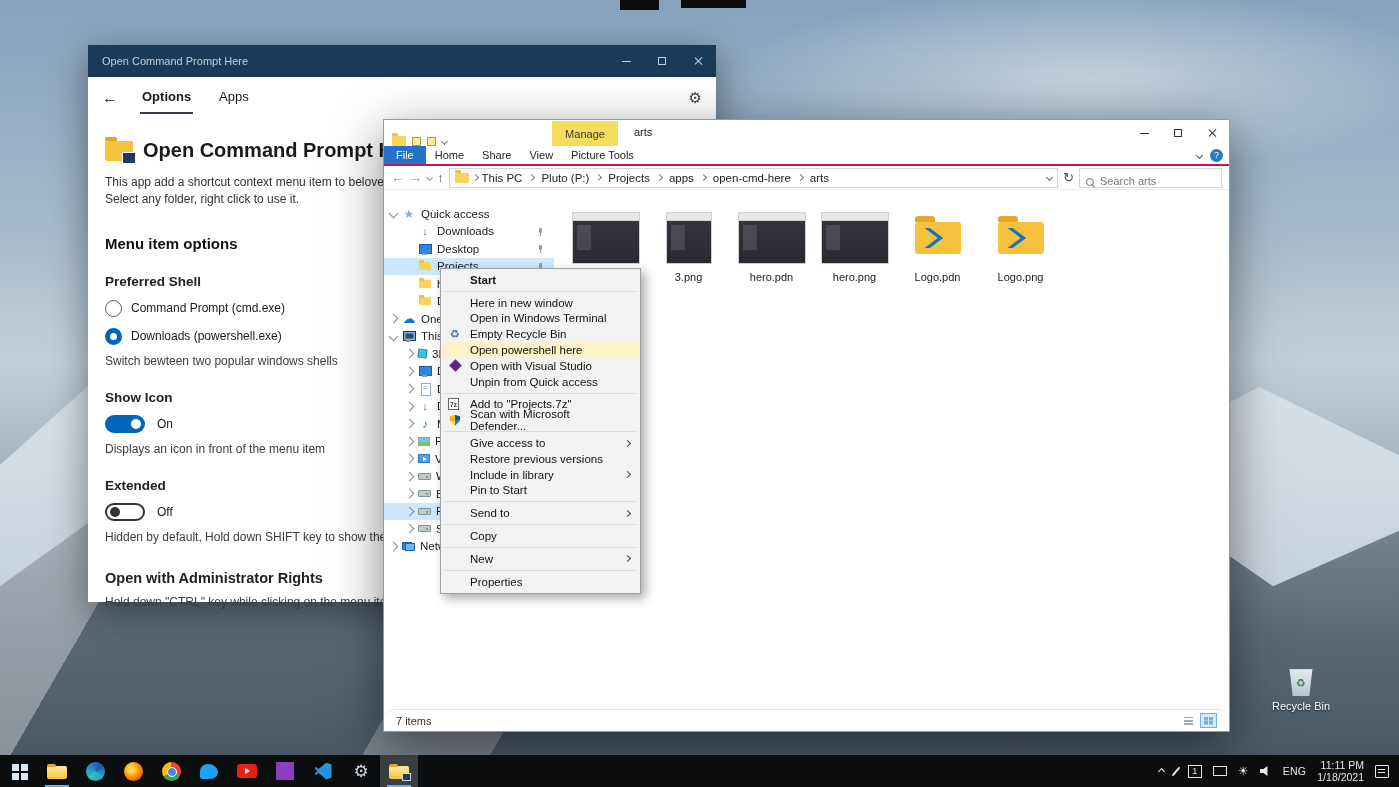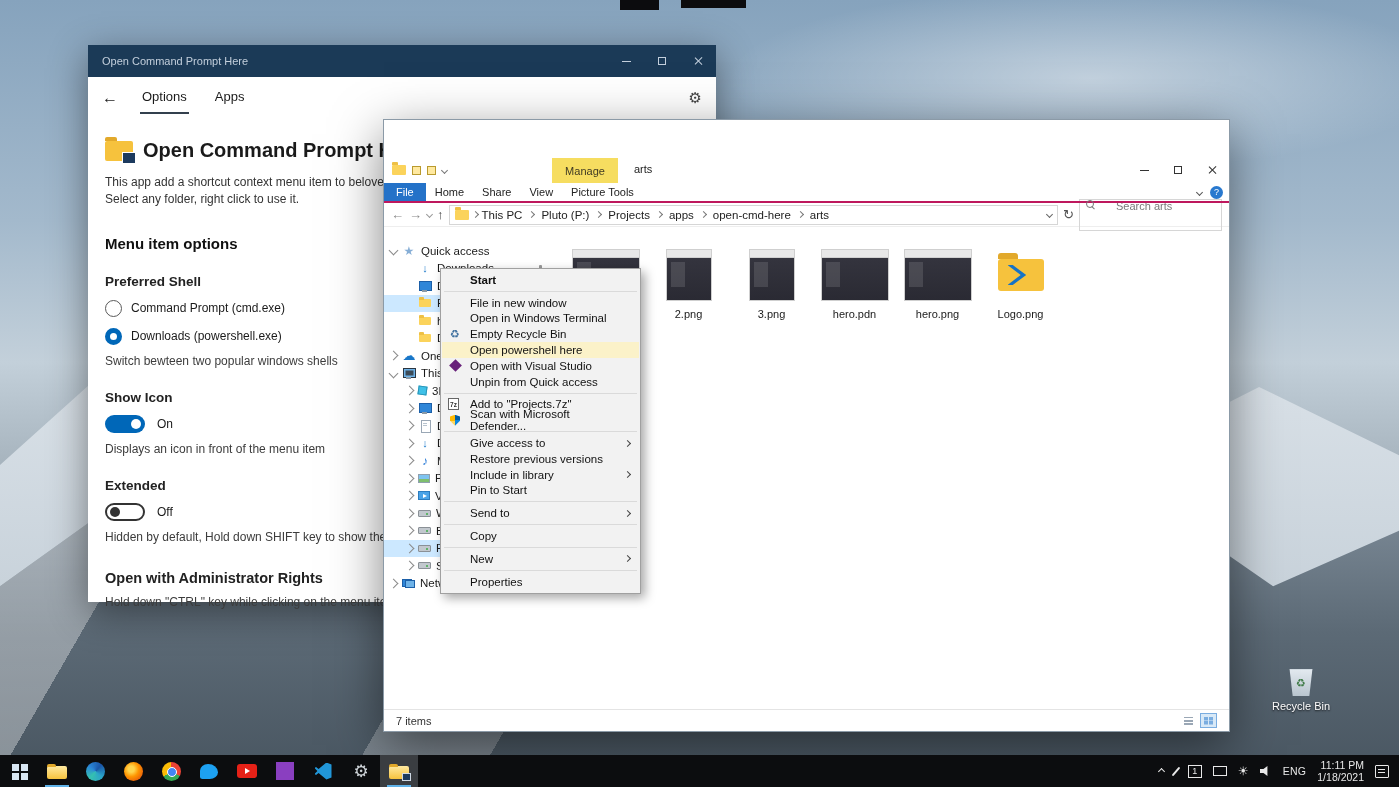--- a/index.html
+++ b/index.html
@@ -37,21 +37,21 @@
   .win-btn { width:36px; height:100%; display:flex; align-items:center; justify-content:center; }
   .ic-min { width:9px; height:1px; background:currentColor; display:inline-block; }
   .ic-max { width:8px; height:8px; border:1px solid currentColor; display:inline-block; }
   .ic-close { position:relative; width:10px; height:10px; display:inline-block; }
   .ic-close::before,.ic-close::after { content:""; position:absolute; left:4.5px; top:0; width:1.2px; height:10px; background:currentColor; }
   .ic-close::before { transform:rotate(45deg);} .ic-close::after { transform:rotate(-45deg);}
   .app-nav { height:42px; display:flex; align-items:center; padding:0 14px; gap:22px; color:#1a1a1a; }
   .back-arrow { font-size:16px; color:#222; }
   .app-tabs { display:flex; gap:24px; flex:1; }
   .app-tab { font-size:13px; padding:6px 2px 8px; color:#1a1a1a; }
-  .app-tab.active { border-bottom:2px solid #33404d; font-weight:400; }
+  .app-tab.active { border-bottom:2px solid #33404d; font-weight:700; }
   .gear-glyph { font-size:15px; color:#444; }
   .app-content { padding:12px 26px 0 17px; }
   .app-heading-row { display:flex; align-items:center; gap:10px; margin-top:8px; }
   .app-logo { position:relative; width:28px; height:20px; background:#f6c23d; border-radius:2px; flex:0 0 auto; }
   .app-logo::before { content:""; position:absolute; top:-4px; left:0; width:12px; height:4px; background:#e2a92b; border-radius:2px 2px 0 0; }
   .app-logo::after { content:""; position:absolute; right:-3px; bottom:-3px; width:12px; height:10px; background:#1c3a5e; border:1px solid #fff; }
   .app-h1 { font-size:20px; font-weight:700; color:#1a1a1a; }
   .app-desc { margin-top:12px; font-size:12px; color:#333; line-height:1.45; }
   .section-h2 { margin-top:26px; font-size:15px; font-weight:700; color:#111; }
   .setting-title { margin-top:22px; font-size:13.5px; font-weight:700; color:#222; }
@@ -64,21 +64,21 @@
   .toggle { position:relative; width:40px; height:18px; border-radius:10px; display:inline-block; }
   .toggle.on { background:#0067b8; }
   .toggle.on .knob { position:absolute; right:4px; top:4px; width:10px; height:10px; border-radius:50%; background:#fff; }
   .toggle.off { background:#fff; border:2px solid #333; }
   .toggle.off .knob { position:absolute; left:3px; top:2px; width:10px; height:10px; border-radius:50%; background:#333; }
   .toggle-state { font-size:12px; color:#1a1a1a; }
   .admin-title { margin-top:26px; font-size:14.5px; font-weight:700; color:#222; }
 
   
   .explorer { position:absolute; left:384px; top:120px; width:845px; height:611px; background:#fff; outline:1px solid #8b9aa7; box-shadow:0 14px 48px rgba(0,0,0,.5); z-index:3; }
-  .ex-titlebar { position:relative; height:26px; background:#fff; display:flex; align-items:center; padding-left:8px; font-size:11px; color:#222;margin-top:37px; }
+  .ex-titlebar { position:relative; height:26px; background:#fff; display:flex; align-items:flex-end; padding-left:8px; font-size:11px; color:#222; }
   .qat { display:flex; align-items:center; gap:6px; }
   .mini-folder { position:relative; width:14px; height:10px; background:#fbd35b; border-radius:1px; display:inline-block; }
   .mini-folder::before { content:""; position:absolute; top:-3px; left:0; width:6px; height:3px; background:#eec045; border-radius:1px 1px 0 0; }
   .qat-sq { width:9px; height:9px; border:1px solid #b99a2e; background:#ffe9a0; display:inline-block; }
   .manage-tab { position:absolute; left:168px; top:1px; height:25px; width:66px; background:#f6dd60; color:#3f3a23; display:flex; align-items:center; justify-content:center; font-size:11px; }
   .ex-title { position:absolute; left:250px; top:6px; font-size:11px; color:#222; }
   .ex-ctrls { position:absolute; right:0; top:0; height:26px; display:flex; color:#333; }
   .ex-ctrls .win-btn { width:34px; }
   .ribbon-row { position:relative; height:20px; display:flex; align-items:stretch; border-bottom:2px solid #be185d; font-size:11px; }
   .rtab { display:flex; align-items:center; padding:0 9px; color:#222; }
@@ -86,21 +86,21 @@
   .ribbon-right { position:absolute; right:6px; top:0; height:100%; display:flex; align-items:center; gap:8px; color:#555; }
   .help-circle { width:13px; height:13px; border-radius:50%; background:#2979cf; color:#fff; font-size:9px; display:flex; align-items:center; justify-content:center; }
   .addr-row { height:24px; display:flex; align-items:center; gap:5px; padding:0 7px; border-bottom:1px solid #eee; color:#555; }
   .nav-glyph { font-size:13px; color:#8a8a8a; }
   .nav-glyph.up { color:#444; }
   .addr-box { flex:1; height:20px; border:1px solid #d6d6d6; display:flex; align-items:center; padding:0 5px; gap:4px; font-size:11.5px; color:#222; }
   .crumbs { display:flex; align-items:center; gap:7px; flex:1; }
   .crumb-sep { color:#777; }
   .addr-chev { margin-left:auto; color:#666; }
   .refresh-glyph { font-size:13px; color:#555; }
-  .search-box { width:143px; height:32px; border:1px solid #d6d6d6; display:flex; align-items:flex-start; gap:21px; padding:0 6px; }
+  .search-box { width:143px; height:20px; border:1px solid #d6d6d6; display:flex; align-items:flex-end; gap:5px; padding:0 6px; }
   .mag { position:relative; width:9px; height:9px; flex:0 0 auto; }
   .mag::before { content:""; position:absolute; left:0; top:0; width:6px; height:6px; border:1.4px solid #777; border-radius:50%; }
   .mag::after { content:""; position:absolute; left:6px; top:6px; width:4px; height:1.4px; background:#777; transform:rotate(45deg); transform-origin:0 0; }
   .search-input { border:none; outline:none; width:100%; font-size:11px; color:#222; background:transparent; }
   .search-input::placeholder { color:#7a7a7a; }
   .ex-body { display:flex; height:519px; }
   .sidebar { width:170px; padding-top:15px; overflow:hidden; }
   .side-row { position:relative; display:flex; align-items:center; height:17.5px; font-size:11.5px; color:#1a1a1a; padding-left:6px; gap:5px; }
   .side-row.lvl1 { padding-left:22px; }
   .side-row.sel { background:#cce8ff; }
@@ -142,21 +142,21 @@
   .thumb.shot-wide { width:68px; flex-direction:column; border:1px solid #cfcfcf; background:#fff; }
   .thumb.shot { width:46px; flex-direction:column; border:1px solid #cfcfcf; background:#fff; }
   .shot-bar { width:100%; height:8px; background:#e8e8e8; border-bottom:1px solid #d0d0d0; }
   .shot-body { width:100%; flex:1; background:linear-gradient(180deg,#34343e 0%,#2a2a33 100%); position:relative; }
   .shot-body::after { content:""; position:absolute; left:4px; top:4px; width:14px; height:60%; background:rgba(255,255,255,.12); }
   .thumb.logo { width:58px; }
   .folder-lg { position:relative; width:46px; height:32px; background:#f6c23d; border-radius:3px; display:inline-block; }
   .folder-lg::before { content:""; position:absolute; top:-6px; left:0; width:20px; height:6px; background:#e2a92b; border-radius:3px 3px 0 0; }
   .folder-lg::after { content:""; position:absolute; left:10px; top:6px; width:24px; height:20px; background:#1673c6; clip-path:polygon(0 0,55% 50%,0 100%,22% 100%,78% 50%,22% 0); }
   .file-name { font-size:11px; color:#1a1a1a; height:13px; text-align:center; }
-  .ex-status { position:absolute; left:0; right:0; bottom:0; height:22px; border-top:1px solid #e4e4e4; display:flex; align-items:center; padding:0 12px; font-size:11px; color:#333; background:#fff; }
+  .ex-status { position:absolute; left:0; right:0; bottom:0; height:22px; border-top:1px solid #e4e4e4; display:flex; align-items:center; padding:0 12px; font-size:11px; color:#333; background:#fff;border-radius:10px; }
   .view-btns { margin-left:auto; display:flex; gap:3px; }
   .view-btn { width:17px; height:15px; display:flex; align-items:center; justify-content:center; border:1px solid transparent; }
   .view-btn.sel { border-color:#7aade0; background:#d8e9f7; }
   .vb-details { width:9px; height:8px; background:repeating-linear-gradient(#9aa7b5 0 1.5px, transparent 1.5px 3.2px); }
   .vb-thumbs { width:9px; height:8px; background:
      linear-gradient(#7aade0,#7aade0) left top/4px 3.5px no-repeat,
      linear-gradient(#7aade0,#7aade0) right top/4px 3.5px no-repeat,
      linear-gradient(#7aade0,#7aade0) left bottom/4px 3.5px no-repeat,
      linear-gradient(#7aade0,#7aade0) right bottom/4px 3.5px no-repeat; }
 
@@ -474,42 +474,41 @@
               <div class="shot-bar"></div>
               <div class="shot-body"></div>
             </div>
             <div class="file-name"></div>
           </div>
           <div class="file-tile">
             <div class="thumb shot">
               <div class="shot-bar"></div>
               <div class="shot-body"></div>
             </div>
-            <div class="file-name">2.png</div>
-          </div>
-          <div class="file-tile">
-            <div class="thumb shot">
-              <div class="shot-bar"></div>
-              <div class="shot-body"></div>
-            </div>
             <div class="file-name">3.png</div>
           </div>
           <div class="file-tile">
             <div class="thumb shot-wide">
               <div class="shot-bar"></div>
               <div class="shot-body"></div>
             </div>
             <div class="file-name">hero.pdn</div>
           </div>
           <div class="file-tile">
             <div class="thumb shot-wide">
               <div class="shot-bar"></div>
               <div class="shot-body"></div>
             </div>
             <div class="file-name">hero.png</div>
+          </div>
+          <div class="file-tile">
+            <div class="thumb logo">
+              <span class="folder-lg"></span>
+            </div>
+            <div class="file-name">Logo.pdn</div>
           </div>
           <div class="file-tile">
             <div class="thumb logo">
               <span class="folder-lg"></span>
             </div>
             <div class="file-name">Logo.png</div>
           </div>
         </div>
     </div>
     <div class="ex-status">
@@ -524,21 +523,21 @@
       </div>
     </div>
   </div>
 
   <div class="context-menu" id="ctx">
       <div class="menu-item bold">
         <span class="mi-label">Start</span>
       </div>
       <div class="menu-sep"></div>
       <div class="menu-item">
-        <span class="mi-label">File in new window</span>
+        <span class="mi-label">Here in new window</span>
       </div>
       <div class="menu-item">
         <span class="mi-label">Open in Windows Terminal</span>
       </div>
       <div class="menu-item">
         <span class="mi mi-recycle">♻</span>
         <span class="mi-label">Empty Recycle Bin</span>
       </div>
       <div class="menu-item hl">
         <span class="mi-label">Open powershell here</span>

